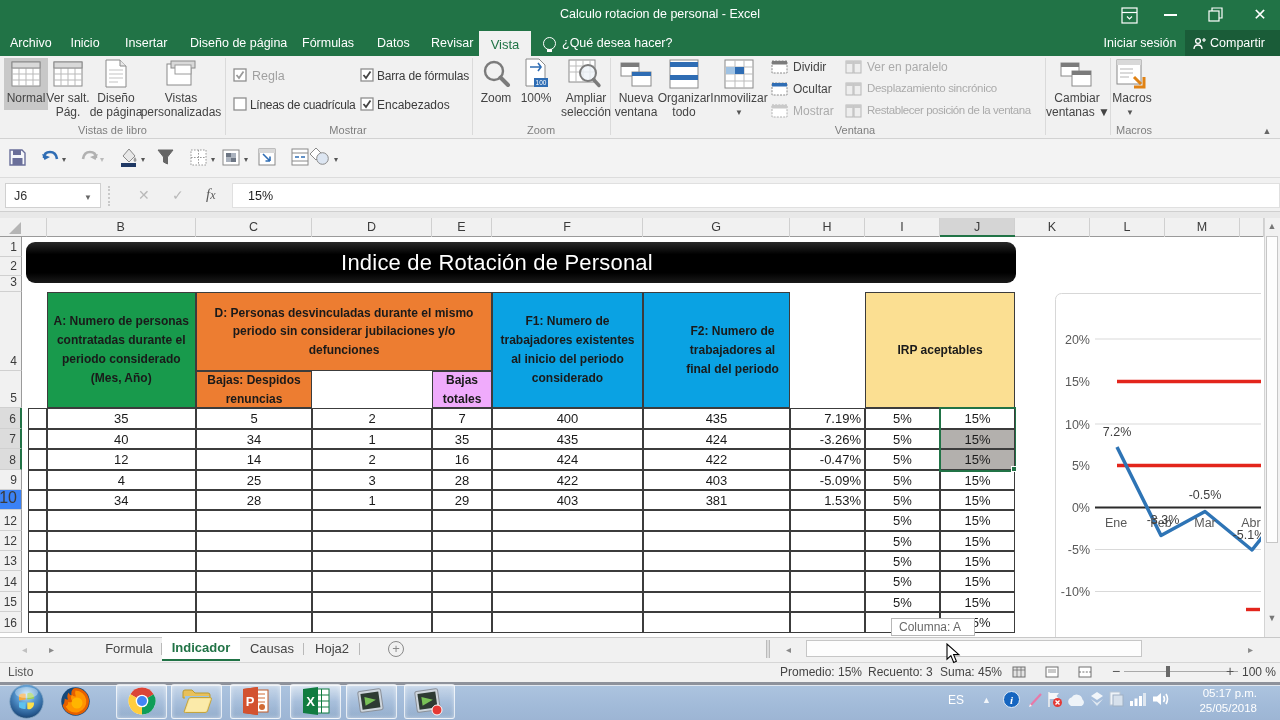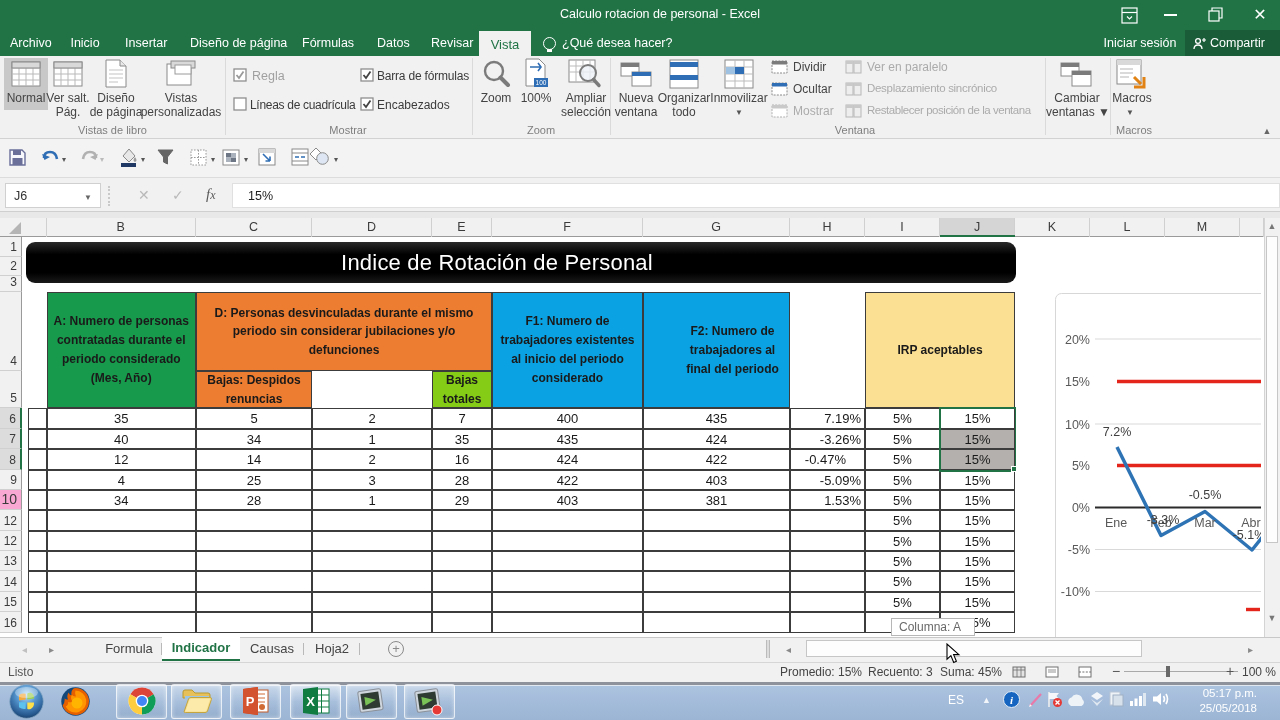--- a/index.html
+++ b/index.html
@@ -275,39 +275,39 @@
     <div class="ab" style="left:0;top:237px;width:1264px;height:400px;background:#fff"></div>
     <div class="ab" style="left:0;top:237px;width:22px;height:19.5px;background:#f1f1f1;border-right:1px solid #9a9a9a;border-bottom:1px solid #d0d0d0;color:#3b3b3b;font-size:12px;display:flex;align-items:flex-end;justify-content:flex-end;padding:0 4px 2px 0">1</div>
     <div class="ab" style="left:0;top:256.5px;width:22px;height:19.5px;background:#f1f1f1;border-right:1px solid #9a9a9a;border-bottom:1px solid #d0d0d0;color:#3b3b3b;font-size:12px;display:flex;align-items:flex-end;justify-content:flex-end;padding:0 4px 2px 0">2</div>
     <div class="ab" style="left:0;top:276px;width:22px;height:16px;background:#f1f1f1;border-right:1px solid #9a9a9a;border-bottom:1px solid #d0d0d0;color:#3b3b3b;font-size:12px;display:flex;align-items:flex-end;justify-content:flex-end;padding:0 4px 2px 0">3</div>
     <div class="ab" style="left:0;top:292px;width:22px;height:79px;background:#f1f1f1;border-right:1px solid #9a9a9a;border-bottom:1px solid #d0d0d0;color:#3b3b3b;font-size:12px;display:flex;align-items:flex-end;justify-content:flex-end;padding:0 4px 2px 0">4</div>
     <div class="ab" style="left:0;top:371px;width:22px;height:37px;background:#f1f1f1;border-right:1px solid #9a9a9a;border-bottom:1px solid #d0d0d0;color:#3b3b3b;font-size:12px;display:flex;align-items:flex-end;justify-content:flex-end;padding:0 4px 2px 0">5</div>
     <div class="ab" style="left:0;top:408px;width:22px;height:21px;background:#dcdcdc;border-right:2.5px solid #217346;border-bottom:1px solid #d0d0d0;color:#3b3b3b;font-size:12px;display:flex;align-items:flex-end;justify-content:flex-end;padding:0 4px 2px 0">6</div>
     <div class="ab" style="left:0;top:429px;width:22px;height:20px;background:#dcdcdc;border-right:2.5px solid #217346;border-bottom:1px solid #d0d0d0;color:#3b3b3b;font-size:12px;display:flex;align-items:flex-end;justify-content:flex-end;padding:0 4px 2px 0">7</div>
     <div class="ab" style="left:0;top:449px;width:22px;height:21px;background:#dcdcdc;border-right:2.5px solid #217346;border-bottom:1px solid #d0d0d0;color:#3b3b3b;font-size:12px;display:flex;align-items:flex-end;justify-content:flex-end;padding:0 4px 2px 0">8</div>
     <div class="ab" style="left:0;top:470px;width:22px;height:20px;background:#f1f1f1;border-right:1px solid #9a9a9a;border-bottom:1px solid #d0d0d0;color:#3b3b3b;font-size:12px;display:flex;align-items:flex-end;justify-content:flex-end;padding:0 4px 2px 0">9</div>
-    <div class="ab" style="left:0;top:490px;width:22px;height:20px;background:#f9a8d4;border-right:1px solid #9a9a9a;border-bottom:1px solid #d0d0d0;color:#3b3b3b;font-size:14px;display:flex;align-items:flex-end;justify-content:flex-end;padding:0 4px 2px 0">10</div>
+    <div class="ab" style="left:0;top:490px;width:22px;height:20px;background:#3b82f6;border-right:1px solid #9a9a9a;border-bottom:1px solid #d0d0d0;color:#3b3b3b;font-size:16px;display:flex;align-items:flex-end;justify-content:flex-end;padding:0 4px 2px 0">10</div>
     <div class="ab" style="left:0;top:510px;width:22px;height:21px;background:#f1f1f1;border-right:1px solid #9a9a9a;border-bottom:1px solid #d0d0d0;color:#3b3b3b;font-size:12px;display:flex;align-items:flex-end;justify-content:flex-end;padding:0 4px 2px 0">12</div>
     <div class="ab" style="left:0;top:531px;width:22px;height:20px;background:#f1f1f1;border-right:1px solid #9a9a9a;border-bottom:1px solid #d0d0d0;color:#3b3b3b;font-size:12px;display:flex;align-items:flex-end;justify-content:flex-end;padding:0 4px 2px 0">12</div>
     <div class="ab" style="left:0;top:551px;width:22px;height:20px;background:#f1f1f1;border-right:1px solid #9a9a9a;border-bottom:1px solid #d0d0d0;color:#3b3b3b;font-size:12px;display:flex;align-items:flex-end;justify-content:flex-end;padding:0 4px 2px 0">13</div>
     <div class="ab" style="left:0;top:571px;width:22px;height:21px;background:#f1f1f1;border-right:1px solid #9a9a9a;border-bottom:1px solid #d0d0d0;color:#3b3b3b;font-size:12px;display:flex;align-items:flex-end;justify-content:flex-end;padding:0 4px 2px 0">14</div>
     <div class="ab" style="left:0;top:592px;width:22px;height:20px;background:#f1f1f1;border-right:1px solid #9a9a9a;border-bottom:1px solid #d0d0d0;color:#3b3b3b;font-size:12px;display:flex;align-items:flex-end;justify-content:flex-end;padding:0 4px 2px 0">15</div>
     <div class="ab" style="left:0;top:612px;width:22px;height:20.5px;background:#f1f1f1;border-right:1px solid #9a9a9a;border-bottom:1px solid #d0d0d0;color:#3b3b3b;font-size:12px;display:flex;align-items:flex-end;justify-content:flex-end;padding:0 4px 2px 0">16</div>
     <div class="ab" style="left:26px;top:242px;width:990px;height:41px;background:linear-gradient(#2a2a2a,#000 30%,#000 75%,#1a1a1a);border-radius:9px"></div>
     <div class="ab" style="left:26px;top:250px;width:942px;height:26px;color:#fff;font-size:22px;text-align:center;font-weight:400;letter-spacing:0.2px">Indice de Rotación de Personal</div>
     <div class="ab" style="left:46.5px;top:292px;width:149.5px;height:116px;background:#189a4c;border:1px solid #3c3c3c;color:#1a1a1a;font-size:12px;display:flex;align-items:center;justify-content:center;">
       <div style="text-align:center;line-height:19px;font-weight:bold"><b>A:</b> Numero de personas contratadas durante el periodo considerado (Mes, Año)</div>
     </div>
     <div class="ab" style="left:196px;top:292px;width:296px;height:79px;background:#ed7d31;border:1px solid #3c3c3c;color:#1a1a1a;font-size:12px;display:flex;align-items:center;justify-content:center;">
       <div style="text-align:center;line-height:18.5px;font-weight:bold"><b>D:</b> Personas desvinculadas durante el mismo periodo sin considerar jubilaciones y/o defunciones</div>
     </div>
     <div class="ab" style="left:196px;top:371px;width:116px;height:37px;background:#ed7d31;border:1px solid #3c3c3c;color:#1a1a1a;font-size:12px;display:flex;align-items:center;justify-content:center;">
       <div style="text-align:center;line-height:18.5px;font-weight:bold">Bajas: Despidos renuncias</div>
     </div>
-    <div class="ab" style="left:432px;top:371px;width:60px;height:37px;background:#84cc16;border:1px solid #3c3c3c;color:#1a1a1a;font-size:12px;display:flex;align-items:center;justify-content:center;">
+    <div class="ab" style="left:432px;top:371px;width:60px;height:37px;background:#f0abfc;border:1px solid #3c3c3c;color:#1a1a1a;font-size:12px;display:flex;align-items:center;justify-content:center;">
       <div style="text-align:center;line-height:18.5px;font-weight:bold">Bajas totales</div>
     </div>
     <div class="ab" style="left:492px;top:292px;width:151px;height:116px;background:#0aa2e3;border:1px solid #3c3c3c;color:#1a1a1a;font-size:12px;display:flex;align-items:center;justify-content:center;">
       <div style="text-align:center;line-height:19px;padding:0 3px;font-weight:bold"><b>F1:</b> Numero de trabajadores existentes al inicio del periodo considerado</div>
     </div>
     <div class="ab" style="left:643px;top:292px;width:147px;height:116px;background:#0aa2e3;border:1px solid #3c3c3c;color:#1a1a1a;font-size:12px;display:flex;align-items:center;justify-content:center;padding-left:32px;">
       <div style="text-align:center;line-height:19px;font-weight:bold"><b>F2:</b> Numero de trabajadores al final del periodo</div>
     </div>
     <div class="ab" style="left:865px;top:292px;width:150px;height:116px;background:#fbdf92;border:1px solid #3c3c3c;color:#1a1a1a;font-size:12px;font-weight:bold;display:flex;align-items:center;justify-content:center;">IRP aceptables</div>
     <div class="ab" style="left:28px;top:408px;width:18.5px;height:21px;background:#fff;border:1px solid #3c3c3c;color:#1a1a1a;font-size:13px;display:flex;align-items:center;justify-content:center;"></div>
@@ -330,21 +330,21 @@
     <div class="ab" style="left:790px;top:429px;width:75px;height:20px;background:#fff;border:1px solid #3c3c3c;color:#1a1a1a;font-size:13px;display:flex;align-items:center;justify-content:flex-end;padding-right:3px;">-3.26%</div>
     <div class="ab" style="left:865px;top:429px;width:75px;height:20px;background:#fff;border:1px solid #3c3c3c;color:#1a1a1a;font-size:13px;display:flex;align-items:center;justify-content:center;">5%</div>
     <div class="ab" style="left:940px;top:429px;width:75px;height:20px;background:#b3b0ad;border:1px solid #3c3c3c;color:#1a1a1a;font-size:13px;display:flex;align-items:center;justify-content:center;">15%</div>
     <div class="ab" style="left:28px;top:449px;width:18.5px;height:21px;background:#fff;border:1px solid #3c3c3c;color:#1a1a1a;font-size:13px;display:flex;align-items:center;justify-content:center;"></div>
     <div class="ab" style="left:46.5px;top:449px;width:149.5px;height:21px;background:#fff;border:1px solid #3c3c3c;color:#1a1a1a;font-size:13px;display:flex;align-items:center;justify-content:center;">12</div>
     <div class="ab" style="left:196px;top:449px;width:116px;height:21px;background:#fff;border:1px solid #3c3c3c;color:#1a1a1a;font-size:13px;display:flex;align-items:center;justify-content:center;">14</div>
     <div class="ab" style="left:312px;top:449px;width:120px;height:21px;background:#fff;border:1px solid #3c3c3c;color:#1a1a1a;font-size:13px;display:flex;align-items:center;justify-content:center;">2</div>
     <div class="ab" style="left:432px;top:449px;width:60px;height:21px;background:#fff;border:1px solid #3c3c3c;color:#1a1a1a;font-size:13px;display:flex;align-items:center;justify-content:center;">16</div>
     <div class="ab" style="left:492px;top:449px;width:151px;height:21px;background:#fff;border:1px solid #3c3c3c;color:#1a1a1a;font-size:13px;display:flex;align-items:center;justify-content:center;">424</div>
     <div class="ab" style="left:643px;top:449px;width:147px;height:21px;background:#fff;border:1px solid #3c3c3c;color:#1a1a1a;font-size:13px;display:flex;align-items:center;justify-content:center;">422</div>
-    <div class="ab" style="left:790px;top:449px;width:75px;height:21px;background:#fff;border:1px solid #3c3c3c;color:#1a1a1a;font-size:13px;display:flex;align-items:center;justify-content:flex-end;padding-right:18px;">-0.47%</div>
+    <div class="ab" style="left:790px;top:449px;width:75px;height:21px;background:#fff;border:1px solid #3c3c3c;color:#1a1a1a;font-size:13px;display:flex;align-items:center;justify-content:flex-end;padding-right:3px;">-0.47%</div>
     <div class="ab" style="left:865px;top:449px;width:75px;height:21px;background:#fff;border:1px solid #3c3c3c;color:#1a1a1a;font-size:13px;display:flex;align-items:center;justify-content:center;">5%</div>
     <div class="ab" style="left:940px;top:449px;width:75px;height:21px;background:#b3b0ad;border:1px solid #3c3c3c;color:#1a1a1a;font-size:13px;display:flex;align-items:center;justify-content:center;">15%</div>
     <div class="ab" style="left:28px;top:470px;width:18.5px;height:20px;background:#fff;border:1px solid #3c3c3c;color:#1a1a1a;font-size:13px;display:flex;align-items:center;justify-content:center;"></div>
     <div class="ab" style="left:46.5px;top:470px;width:149.5px;height:20px;background:#fff;border:1px solid #3c3c3c;color:#1a1a1a;font-size:13px;display:flex;align-items:center;justify-content:center;">4</div>
     <div class="ab" style="left:196px;top:470px;width:116px;height:20px;background:#fff;border:1px solid #3c3c3c;color:#1a1a1a;font-size:13px;display:flex;align-items:center;justify-content:center;">25</div>
     <div class="ab" style="left:312px;top:470px;width:120px;height:20px;background:#fff;border:1px solid #3c3c3c;color:#1a1a1a;font-size:13px;display:flex;align-items:center;justify-content:center;">3</div>
     <div class="ab" style="left:432px;top:470px;width:60px;height:20px;background:#fff;border:1px solid #3c3c3c;color:#1a1a1a;font-size:13px;display:flex;align-items:center;justify-content:center;">28</div>
     <div class="ab" style="left:492px;top:470px;width:151px;height:20px;background:#fff;border:1px solid #3c3c3c;color:#1a1a1a;font-size:13px;display:flex;align-items:center;justify-content:center;">422</div>
     <div class="ab" style="left:643px;top:470px;width:147px;height:20px;background:#fff;border:1px solid #3c3c3c;color:#1a1a1a;font-size:13px;display:flex;align-items:center;justify-content:center;">403</div>
     <div class="ab" style="left:790px;top:470px;width:75px;height:20px;background:#fff;border:1px solid #3c3c3c;color:#1a1a1a;font-size:13px;display:flex;align-items:center;justify-content:flex-end;padding-right:3px;">-5.09%</div>

